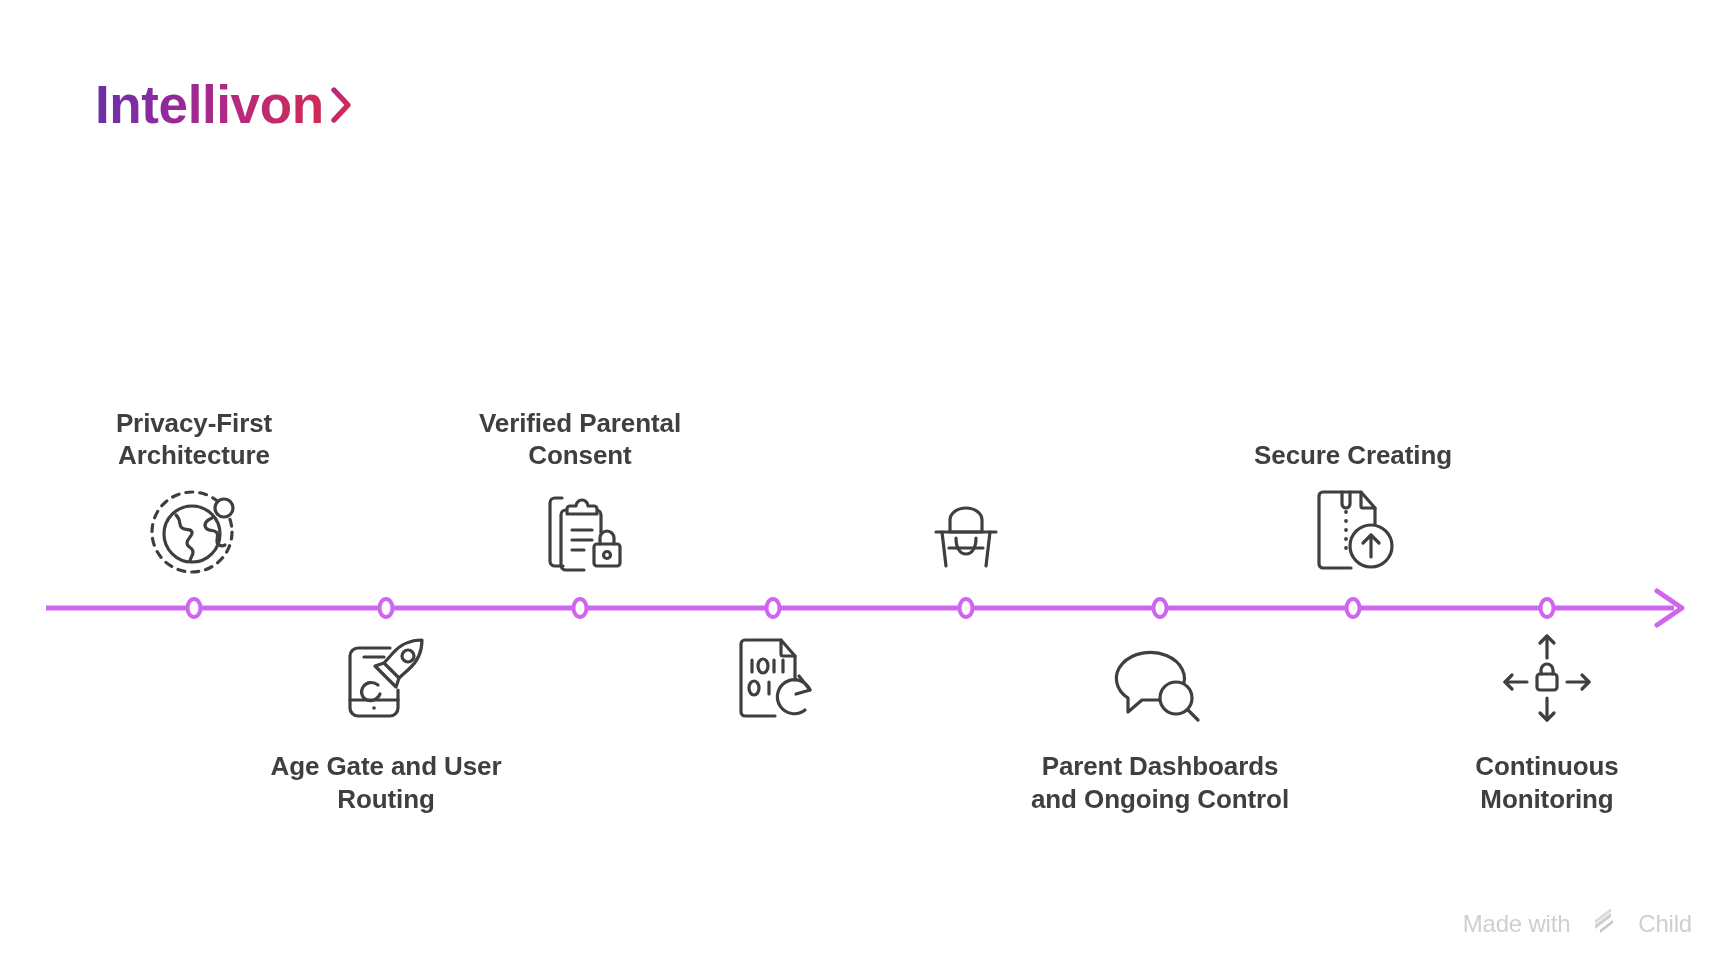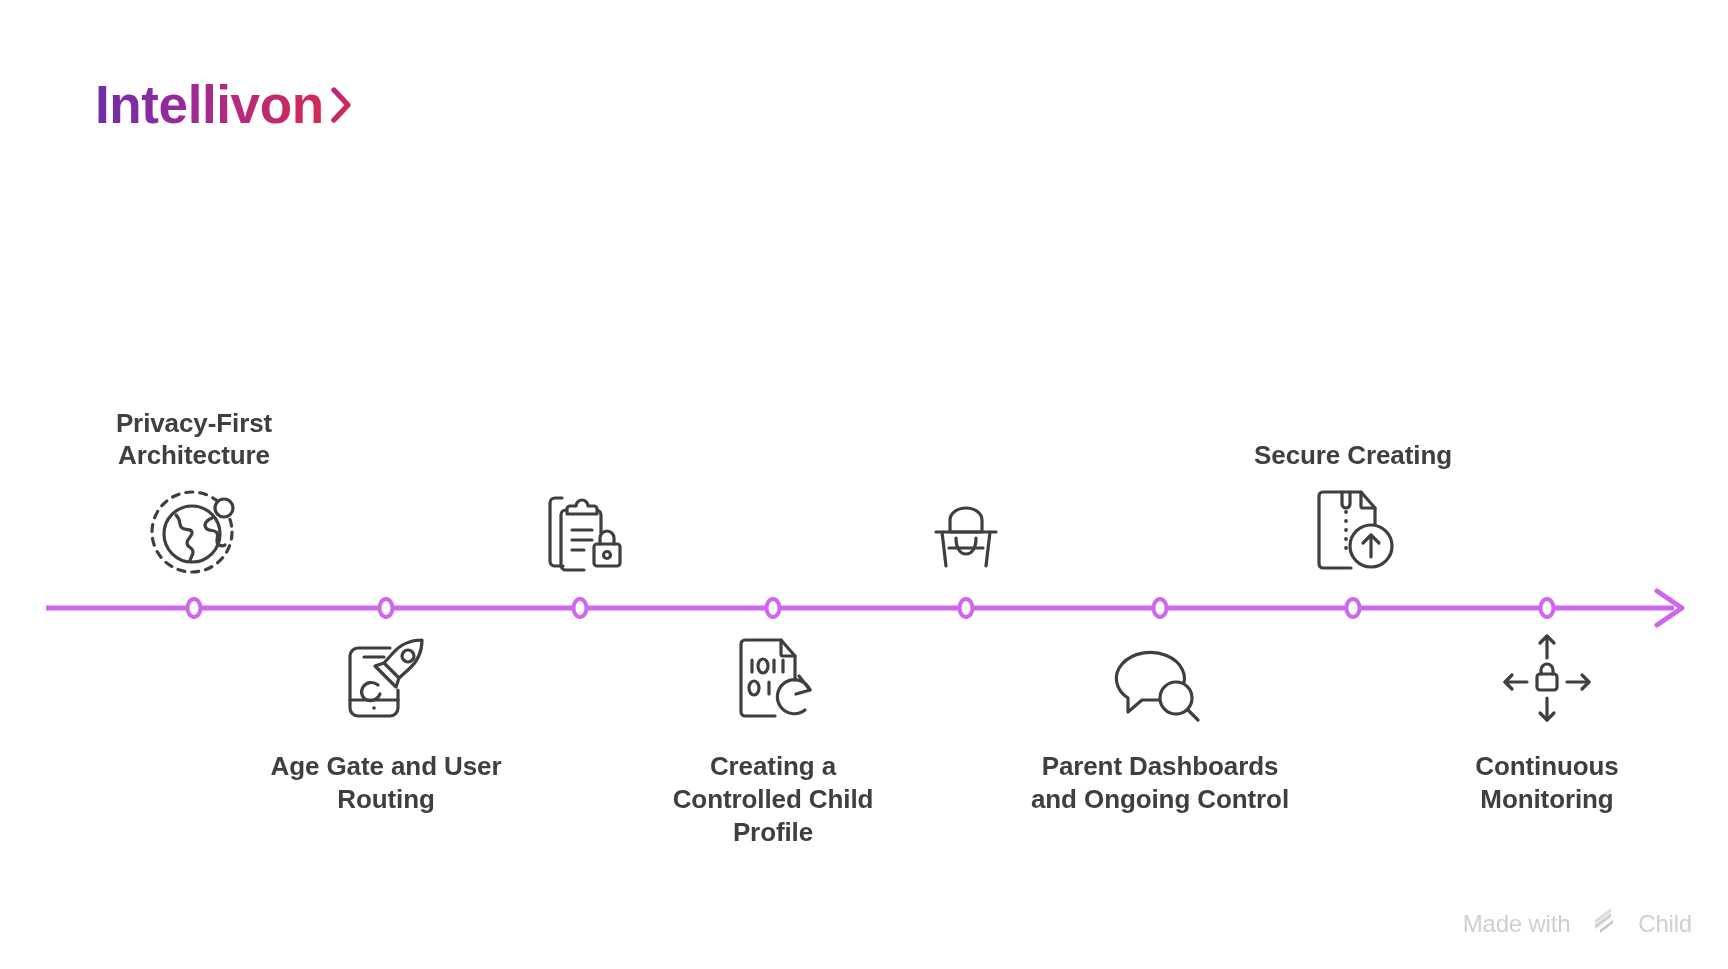--- a/index.html
+++ b/index.html
@@ -162,20 +162,22 @@
       <path d="M46 33 l-9 3 l10 10"></path>
       <path d="M61 48 l-3 9 l-10 -10"></path>
       <path d="M40 55 c-5 -4 -12 -3 -15 2 c-3 5 -1 11 4 13 c5 2 11 -1 13 -6"></path>
     </svg>
   </div>
   <div class="step-title">Age Gate and User
 Routing</div>
 </div>
 
 <div class="step above" style="left:580px">
+  <div class="step-title">Verified Parental
+Consent</div>
   <div class="step-icon">
     <svg width="96" height="96" viewBox="0 0 96 96" fill="none" xmlns="http://www.w3.org/2000/svg" stroke="#3f3f3f" stroke-width="3.2" stroke-linecap="round" stroke-linejoin="round">
       <path d="M30 16 h-7 a5 5 0 0 0 -5 5 v58 a5 5 0 0 0 5 5 h8"></path>
       <path d="M40 28 h-6 a5 5 0 0 0 -5 5 v50 a5 5 0 0 0 5 5 h18"></path>
       <path d="M58 28 h6 a5 5 0 0 1 5 5 v18"></path>
       <path d="M44 24 a6 6 0 0 1 12 0 h6 a3 3 0 0 1 3 3 v5 H35 v-5 a3 3 0 0 1 3 -3 z" fill="#ffffff"></path>
       <path d="M40 48 h20"></path>
       <path d="M40 58 h20"></path>
       <path d="M40 68 h12"></path>
       <rect x="62" y="62" width="26" height="22" rx="3" fill="#ffffff"></rect>
@@ -193,23 +195,20 @@
       <path d="M27 30 v12"></path>
       <ellipse cx="38" cy="36" rx="5" ry="7"></ellipse>
       <path d="M49 30 v12"></path>
       <path d="M58 30 v12"></path>
       <ellipse cx="29" cy="58" rx="5" ry="7"></ellipse>
       <path d="M44 52 v12"></path>
       <path d="M85 60 a17 17 0 1 0 -5 20"></path>
       <path d="M74 46 l11 14 l-14 4"></path>
     </svg>
   </div>
-  <div class="step-title">Creating a
-Controlled Child
-Profile</div>
 </div>
 
 <div class="step above" style="left:966px">
   <div class="step-icon">
     <svg width="96" height="96" viewBox="0 0 96 96" fill="none" xmlns="http://www.w3.org/2000/svg" stroke="#3f3f3f" stroke-width="3.2" stroke-linecap="round" stroke-linejoin="round">
       <path d="M32 38 a16 12 0 0 1 32 0 v12 H32 z"></path>
       <path d="M18 50 h60"></path>
       <path d="M24 50 l4 34"></path>
       <path d="M72 50 l-4 34"></path>
       <path d="M38 56 c0 10 4 16 10 16 c6 0 10 -6 10 -16"></path>

